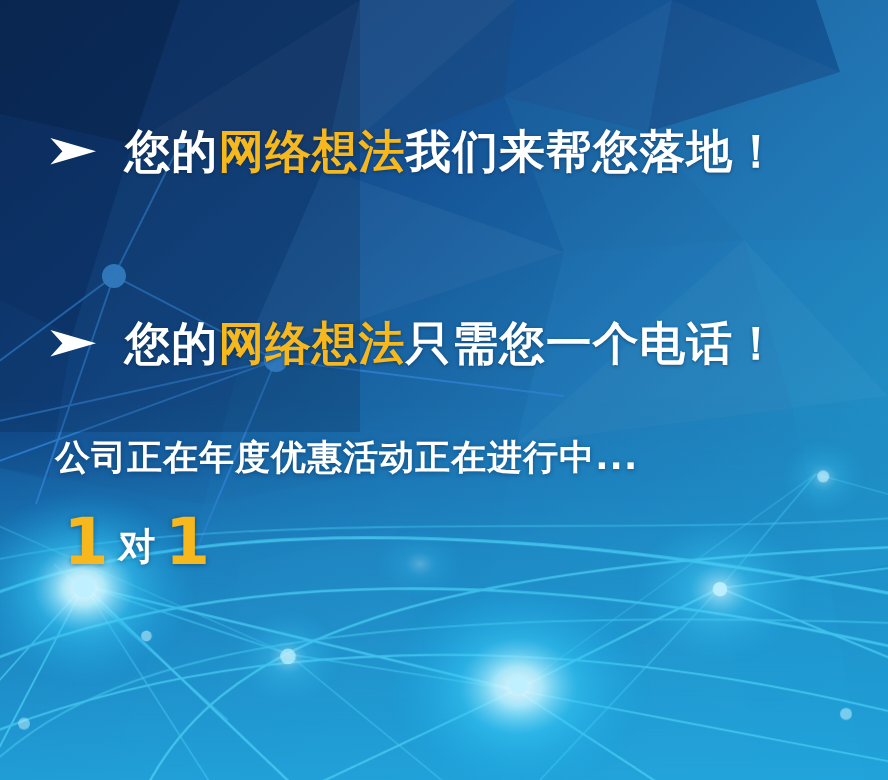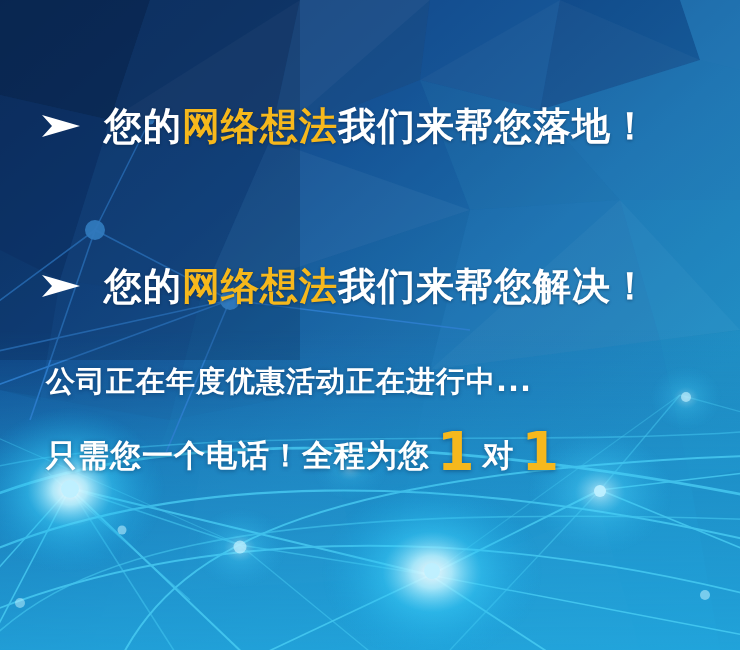--- a/index.html
+++ b/index.html
@@ -256,27 +256,26 @@
       <span class="headline"><span>您的</span><span class="gold">网络想法</span><span>我们来帮您落地！</span></span>
     </div>
 
 
     <div class="bullet-row r3">
       <span class="arrow-icon">
         <svg width="42" height="40" viewBox="0 0 42 40" aria-hidden="true">
           <path d="M2 9 L40 20 L2 31 L12 20 Z" fill="#ffffff"></path>
         </svg>
       </span>
-      <span class="headline"><span>您的</span><span class="gold">网络想法</span><span>我们来帮您解决！</span></span>
+      <span class="headline"><span>您的</span><span class="gold">网络想法</span><span>只需您一个电话！</span></span>
     </div>
 
     <div class="sub-line s1">公司正在年度优惠活动正在进行中...</div>
 
     <div class="sub-line s2">
-      <span class="seg">只需您一个电话！全程为您</span>
       <span class="big-gold">1</span>
       <span class="seg">对</span>
       <span class="big-gold">1</span>
       <span class="sp"></span>
     </div>
 
   </div>
 </div>
 
 </body></html>

